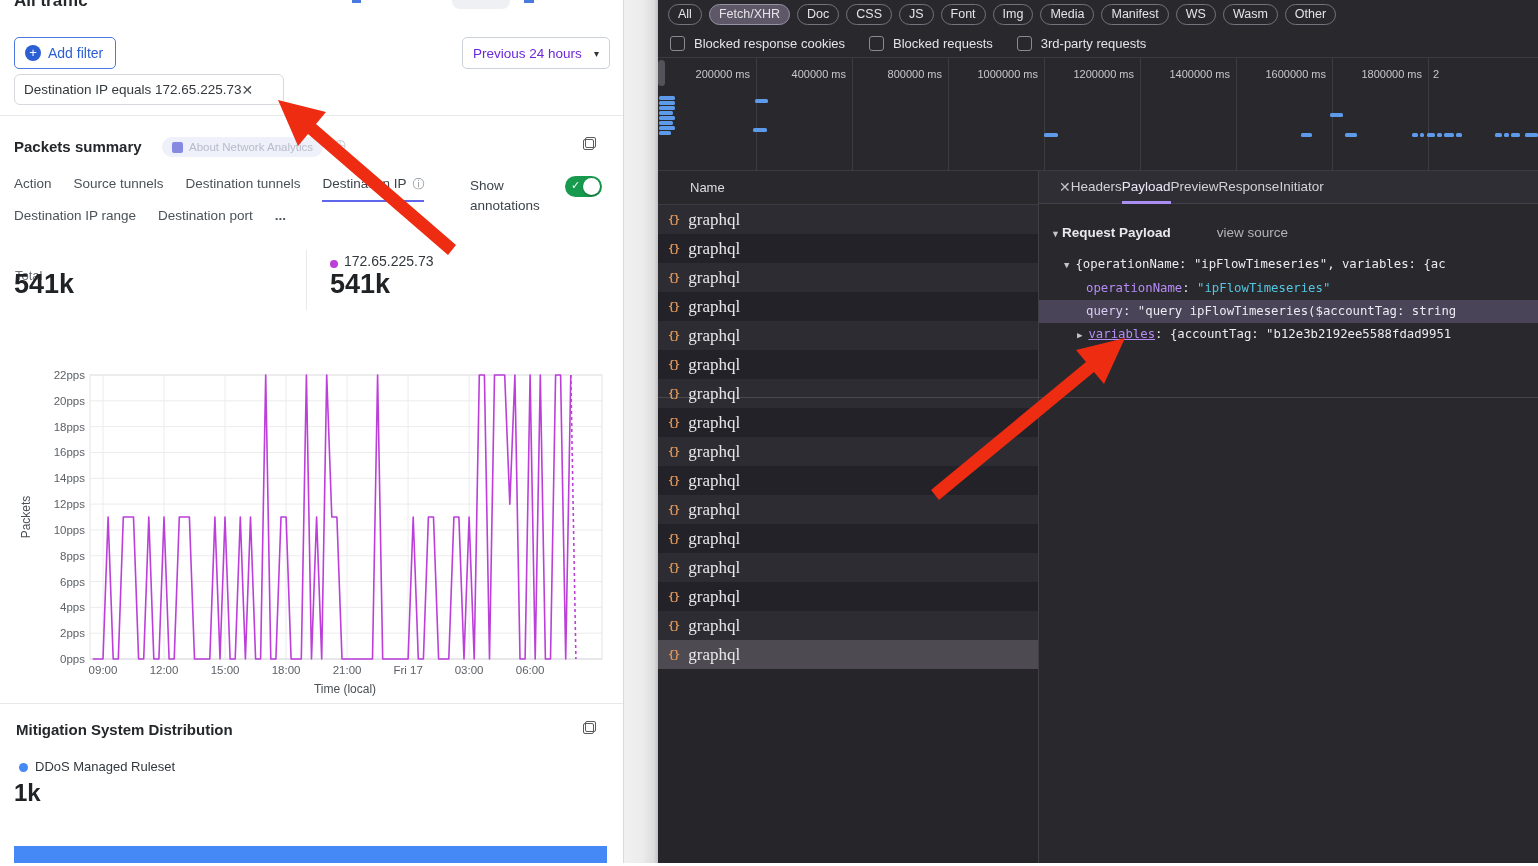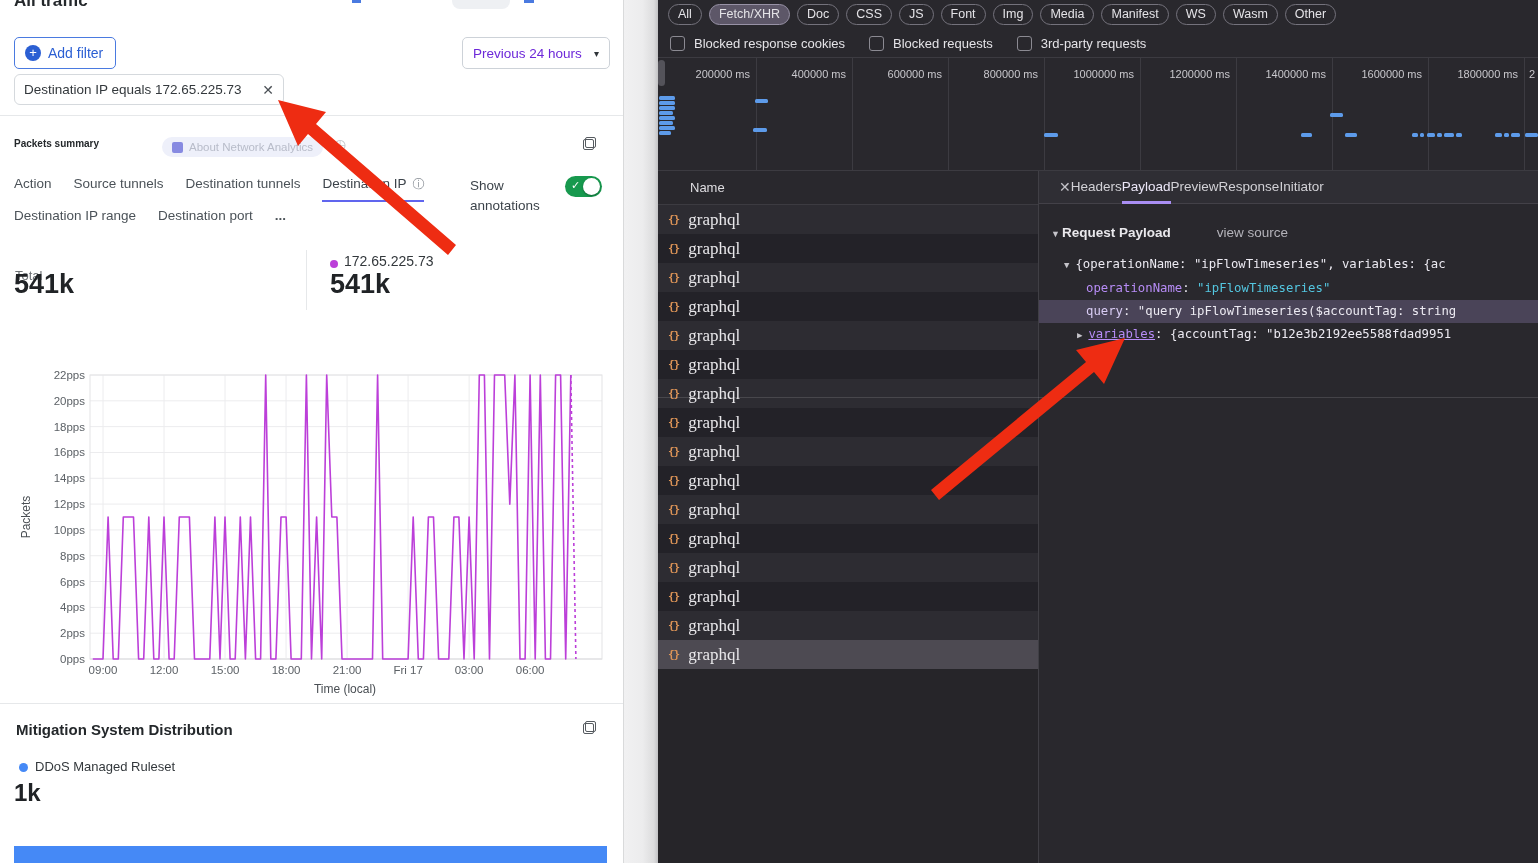--- a/index.html
+++ b/index.html
@@ -16,26 +16,26 @@
   .lp-gray-strip{position:absolute;left:624px;top:0;width:34px;height:866px;
      background:linear-gradient(90deg,#f1f1f2 0%,#ececed 55%,#dcdcdd 88%,#c2c2c4 100%);}
 
   .btn{position:absolute;display:flex;align-items:center;background:#fff;border-radius:5px;box-sizing:border-box;}
   .lp-addfilter{left:14px;top:37px;width:102px;height:32px;border:1px solid #4a7ae0;padding:0 10px;gap:7px;cursor:pointer;}
   .lp-addfilter .plus{width:16px;height:16px;border-radius:50%;background:#2b5fd3;color:#fff;font-size:13px;line-height:16px;text-align:center;flex:0 0 auto;}
   .lp-addfilter .lbl{color:#2b5fd3;font-size:14px;}
   .lp-timerange{left:462px;top:37px;width:148px;height:32px;border:1px solid #cdd2d8;padding:0 10px;justify-content:space-between;cursor:pointer;}
   .lp-timerange .lbl{color:#6d28d9;font-size:13.5px;}
   .lp-timerange .caret{color:#30353a;font-size:10px;}
-  .lp-chip{left:14px;top:74px;width:270px;height:31px;border:1px solid #d5d9dd;border-radius:6px;padding:0 9px;justify-content:space-between;}
+  .lp-chip{left:14px;top:74px;width:270px;height:31px;border:1px solid #d5d9dd;border-radius:6px;padding:0 9px;}
   .lp-chip .lbl{color:#33383c;font-size:13.5px;}
   .lp-chip .x{color:#4b5055;font-size:14px;cursor:pointer;}
   .lp-divider{position:absolute;left:0;top:115px;width:623px;height:1px;background:#e6e8ea;}
 
-  .lp-ps-title{position:absolute;left:14px;top:138px;font-size:10px;font-weight:bold;color:#24282b;}
+  .lp-ps-title{position:absolute;left:14px;top:138px;font-size:15px;font-weight:bold;color:#24282b;}
   .lp-badge{position:absolute;left:162px;top:137px;height:20px;display:flex;align-items:center;gap:6px;background:#eef0fa;border-radius:10px;padding:0 10px;}
   .lp-badge .bicon{width:11px;height:11px;border-radius:2px;background:#6468d8;opacity:.75;}
   .lp-badge .btxt{font-size:11.5px;color:#b8bcc9;}
   .lp-clock{position:absolute;left:334px;top:136px;font-size:14px;color:#c6c9ce;}
   .expand-icon{position:absolute;width:13px;height:13px;}
   .expand-icon:before{content:"";position:absolute;left:0;bottom:0;width:9px;height:9px;border:1.4px solid #565b60;border-radius:2px;background:#fff;}
   .expand-icon:after{content:"";position:absolute;right:0;top:0;width:9px;height:9px;border:1.4px solid #565b60;border-radius:2px;}
   .lp-expand1{left:583px;top:137px;}
   .lp-expand2{left:583px;top:721px;}
 
@@ -264,21 +264,20 @@
           <span>3rd-party requests</span>
         </span>
       </div>
     <div class="dt-toolbar-border"></div>
 
     <div class="dt-overview">
       <div class="tl-thumb"></div>
       <div class="tlcols" id="tlcols">
           <div class="tlcol"><span>200000 ms</span></div>
           <div class="tlcol"><span>400000 ms</span></div>
-          <div class="tlcol"><span>600000 ms</span></div>
           <div class="tlcol"><span>800000 ms</span></div>
           <div class="tlcol"><span>1000000 ms</span></div>
           <div class="tlcol"><span>1200000 ms</span></div>
           <div class="tlcol"><span>1400000 ms</span></div>
           <div class="tlcol"><span>1600000 ms</span></div>
           <div class="tlcol"><span>1800000 ms</span></div>
           <div class="tlcol partial"><span>2</span></div>
         </div>
       <div id="tlmarks">
           <div class="tlmark" style="left: 1px; top: 38px; width: 16px;"></div>

